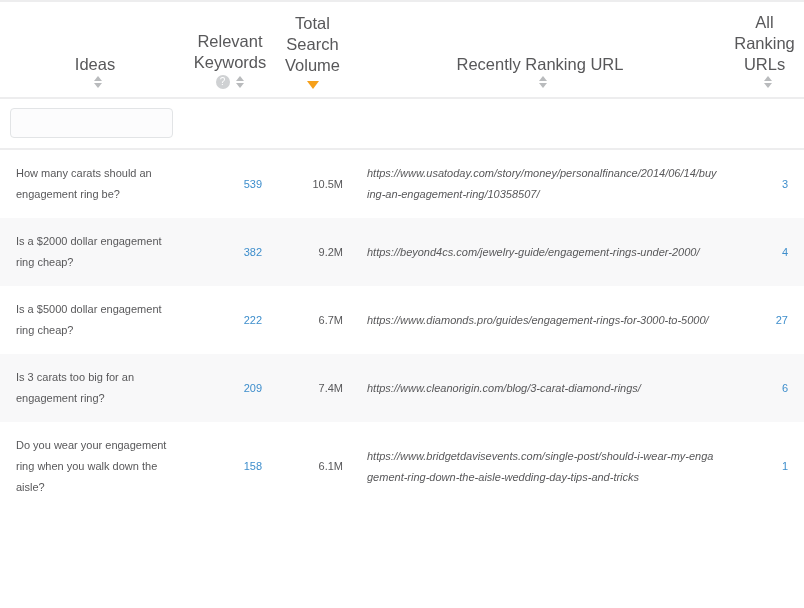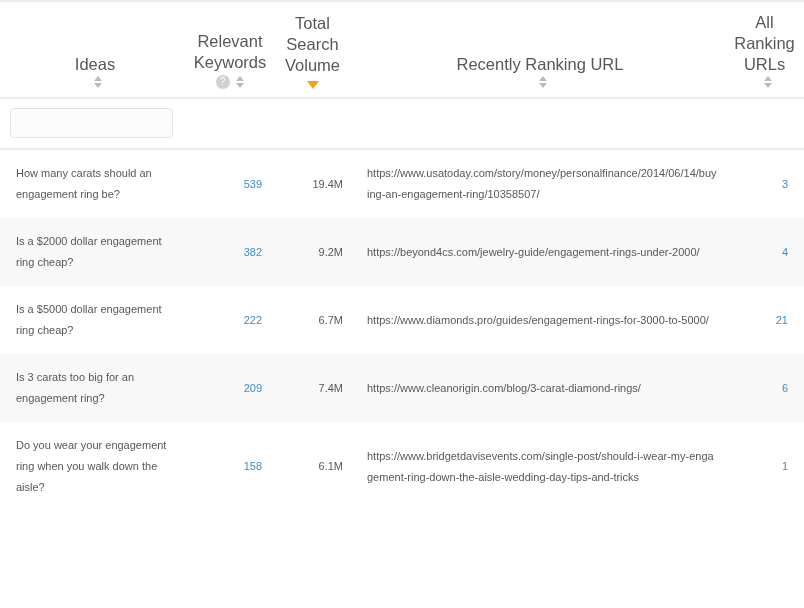--- a/index.html
+++ b/index.html
@@ -183,20 +183,21 @@
     text-align: right;
     padding-right: 12px !important;
     white-space: nowrap;
   }
   td.cell-url {
     text-align: left;
     padding-left: 12px !important;
     padding-right: 8px !important;
     word-break: break-all;
     overflow-wrap: anywhere;
+    font-style: italic;
   }
   td.cell-all {
     text-align: right;
     color: #3e8ecc;
     padding-right: 16px !important;
   }
   td.cell-all a {
     color: #3e8ecc;
     text-decoration: none;
     cursor: pointer;
@@ -269,39 +270,39 @@
         <td></td>
         <td></td>
         <td></td>
       </tr>
     </thead>
 
     <tbody>
       <tr class="data-row">
         <td class="cell-idea">How many carats should an engagement ring be?</td>
         <td class="cell-kw"><a>539</a></td>
-        <td class="cell-vol">19.4M</td>
+        <td class="cell-vol">10.5M</td>
         <td class="cell-url">https://www.usatoday.com/story/money/personalfinance/2014/06/14/buying-an-engagement-ring/10358507/</td>
         <td class="cell-all"><a>3</a></td>
       </tr>
 
       <tr class="data-row alt">
         <td class="cell-idea">Is a $2000 dollar engagement ring cheap?</td>
         <td class="cell-kw"><a>382</a></td>
         <td class="cell-vol">9.2M</td>
         <td class="cell-url">https://beyond4cs.com/jewelry-guide/engagement-rings-under-2000/</td>
         <td class="cell-all"><a>4</a></td>
       </tr>
 
       <tr class="data-row">
         <td class="cell-idea">Is a $5000 dollar engagement ring cheap?</td>
         <td class="cell-kw"><a>222</a></td>
         <td class="cell-vol">6.7M</td>
         <td class="cell-url">https://www.diamonds.pro/guides/engagement-rings-for-3000-to-5000/</td>
-        <td class="cell-all"><a>21</a></td>
+        <td class="cell-all"><a>27</a></td>
       </tr>
 
       <tr class="data-row alt">
         <td class="cell-idea">Is 3 carats too big for an engagement ring?</td>
         <td class="cell-kw"><a>209</a></td>
         <td class="cell-vol">7.4M</td>
         <td class="cell-url">https://www.cleanorigin.com/blog/3-carat-diamond-rings/</td>
         <td class="cell-all"><a>6</a></td>
       </tr>
 

